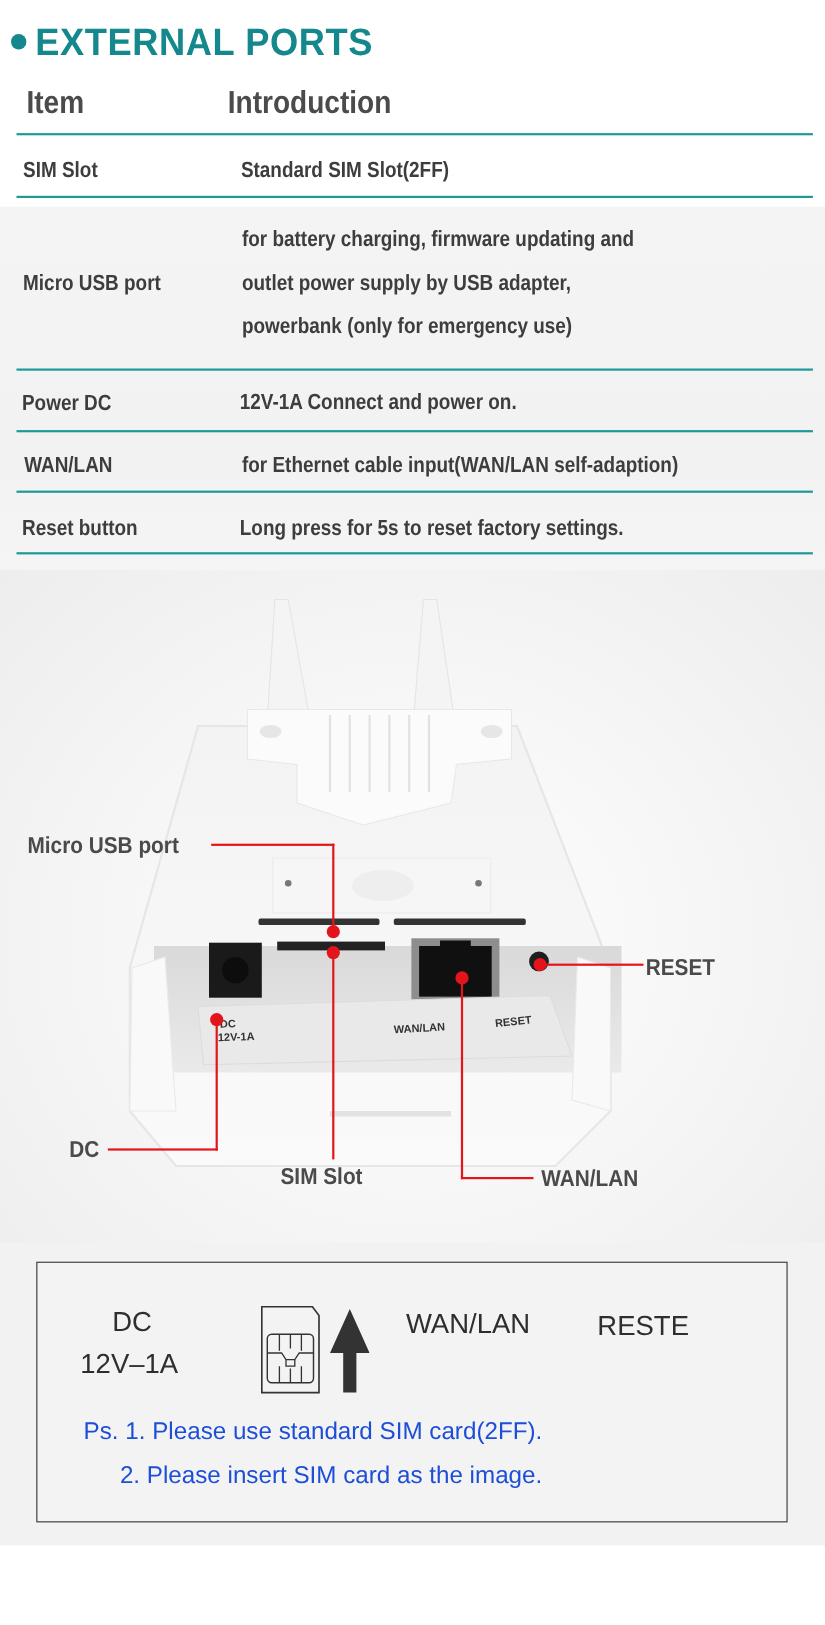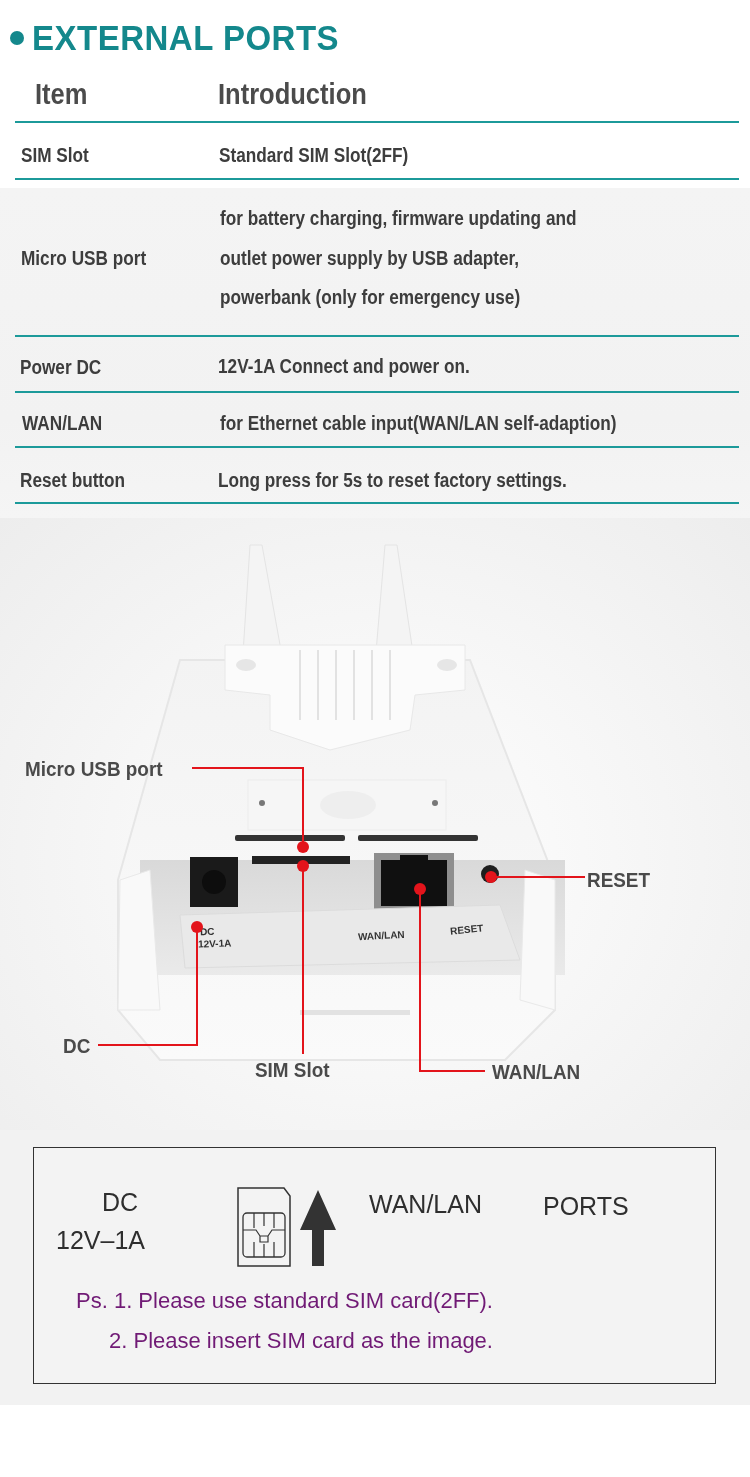--- a/index.html
+++ b/index.html
@@ -3,42 +3,42 @@
 <meta charset="utf-8">
 <style>
   * { box-sizing: border-box; margin: 0; padding: 0; }
   html, body { width: 750px; height: 1477px; background: #ffffff; overflow: hidden; }
   body { position: relative; font-family: "Liberation Sans", sans-serif; color: #3a3a3a; }
 
   .title { position: absolute; left: 10px; top: 18px; height: 40px; display: flex; align-items: center; }
   .title .dot { width: 14px; height: 14px; border-radius: 50%; background: #14888c; margin-right: 8px; }
   .title .txt { font-size: 33px; font-weight: bold; color: #14888c; letter-spacing: 0.5px; transform: scaleY(1.05); }
 
-  .thead { position: absolute; left: 15px; top: 72px; width: 655px; height: 50px; }
+  .thead { position: absolute; left: 4px; top: 72px; width: 655px; height: 50px; }
   .thead span { position: absolute; top: 6px; font-size: 29px; font-weight: bold; color: #4b4b4b; transform: scaleX(0.88); transform-origin: left center; }
 
   .rule { position: absolute; left: 15px; width: 724px; height: 2px; background: #1c9a9a; }
 
   .grey-zone { position: absolute; left: 0; top: 188px; width: 750px; height: 330px;
     background: linear-gradient(180deg, #f4f4f4 0%, #f2f2f2 70%, #f5f5f5 100%); }
 
   .cell { position: absolute; font-size: 20px; font-weight: bold; color: #3d3d3d; transform: scaleX(0.86); transform-origin: left center; white-space: nowrap; }
   .cell.intro { line-height: 40px; }
 
   .photo { position: absolute; left: 0; top: 518px; width: 750px; height: 620px;
     background: radial-gradient(ellipse at 50% 55%, #ffffff 0%, #f7f7f7 45%, #ededed 100%); overflow: hidden; }
 
   .callout { position: absolute; font-size: 21px; font-weight: bold; color: #4a4a4a; transform: scaleX(0.9); transform-origin: left center; white-space: nowrap; }
   .red { position: absolute; background: #e3141b; }
   .rdot { position: absolute; width: 12px; height: 12px; border-radius: 50%; background: #e3141b; }
 
   .label-panel { position: absolute; left: 0; top: 1130px; width: 750px; height: 275px; background: #f2f2f2; }
   .label-box { position: absolute; left: 33px; top: 17px; width: 683px; height: 237px; border: 1.5px solid #333; background: #f3f3f3; }
   .lbl { position: absolute; font-size: 25px; color: #2e2e2e; white-space: nowrap; }
-  .ps { position: absolute; font-size: 22px; color: #701a75; white-space: nowrap; }
+  .ps { position: absolute; font-size: 22px; color: #1d4ed8; white-space: nowrap; }
 </style>
 </head>
 <body>
 
 <div class="title">
   <div class="dot"></div>
   <div class="txt">EXTERNAL PORTS</div>
 </div>
 
 <div class="thead">
@@ -163,25 +163,25 @@
 <div class="red" style="left:419px; top:1070px; width:66px; height:2px"></div>
 <div class="callout" style="left:492px; top:1060px">WAN/LAN</div>
 
 <div class="rdot" style="left:485px; top:871px"></div>
 <div class="red" style="left:492px; top:876px; width:93px; height:2px"></div>
 <div class="callout" style="left:587px; top:868px">RESET</div>
 
 <div class="label-panel">
   <div class="label-box">
     <div class="lbl" style="left:68px; top:40px">DC</div>
-    <div class="lbl" style="left:22px; top:78px">12V–1A</div>
+    <div class="lbl" style="left:39px; top:78px">12V–1A</div>
     <svg style="position:absolute; left:202px; top:38px" width="100" height="82" viewBox="0 0 100 82">
       <path d="M2 2 L48 2 L54 10 L54 80 L2 80 Z" fill="none" stroke="#333" stroke-width="1.5"></path>
       <rect x="7" y="27" width="42" height="44" rx="4" fill="none" stroke="#333" stroke-width="1.3"></rect>
       <path d="M18 27 V42 M28 27 V40 M38 27 V42 M7 44 L20 44 L24 50 M49 44 L36 44 L32 50 M18 71 V56 M28 71 V58 M38 71 V56 M24 50 L32 50 L32 56 L24 56 Z" fill="none" stroke="#333" stroke-width="1.2"></path>
       <path d="M82 4 L100 44 L88 44 L88 80 L76 80 L76 44 L64 44 Z" fill="#333"></path>
     </svg>
     <div class="lbl" style="left:335px; top:42px">WAN/LAN</div>
-    <div class="lbl" style="left:509px; top:44px">PORTS</div>
+    <div class="lbl" style="left:509px; top:44px">RESTE</div>
     <div class="ps" style="left:42px; top:140px">Ps. 1. Please use standard SIM card(2FF).</div>
     <div class="ps" style="left:75px; top:180px">2. Please insert SIM card as the image.</div>
   </div>
 </div>
 
 </body></html>

